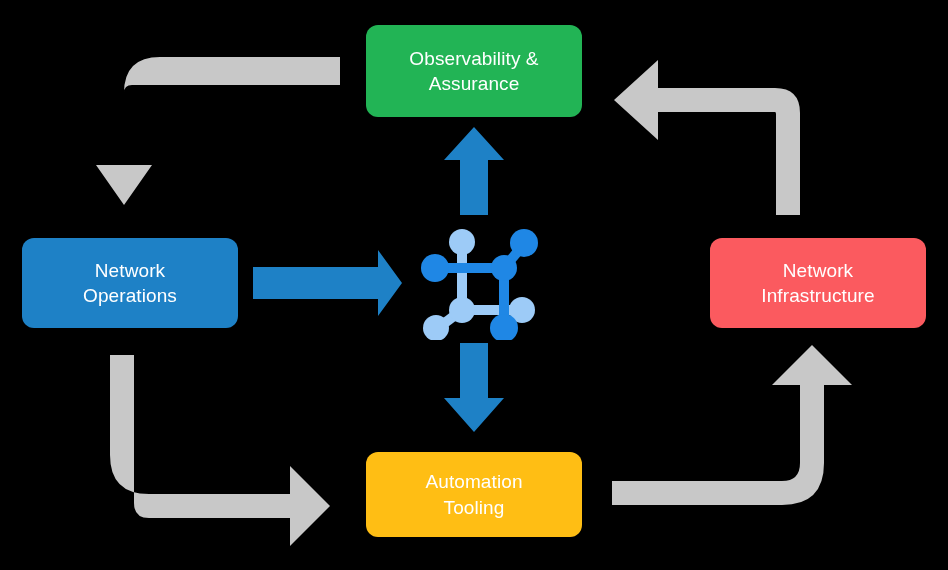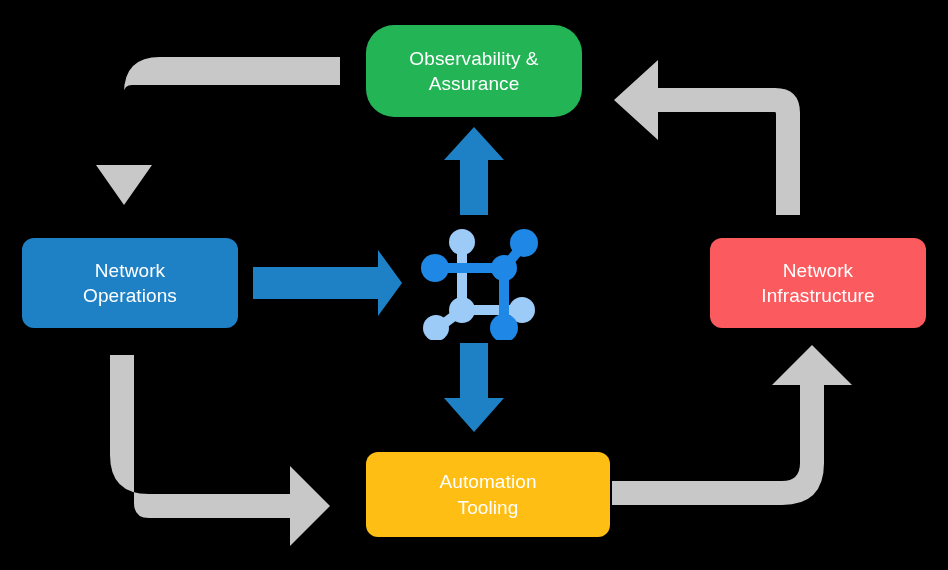--- a/index.html
+++ b/index.html
@@ -32,38 +32,37 @@
     font-weight: 400;
     letter-spacing: 0.1px;
     box-sizing: border-box;
     padding: 6px 10px;
   }
   #box-observability {
     left: 366px;
     top: 25px;
     width: 216px;
     height: 92px;
-    border-radius: 28px;
   }
   #box-operations {
     left: 22px;
     top: 238px;
     width: 216px;
     height: 90px;
   }
   #box-infrastructure {
     left: 710px;
     top: 238px;
     width: 216px;
     height: 90px;
   }
   #box-automation {
     left: 366px;
     top: 452px;
-    width: 244px;
+    width: 216px;
     height: 85px;
   }
   .svg-layer {
     position: absolute;
     left: 0;
     top: 0;
     width: 948px;
     height: 570px;
   }
   .box-label {

